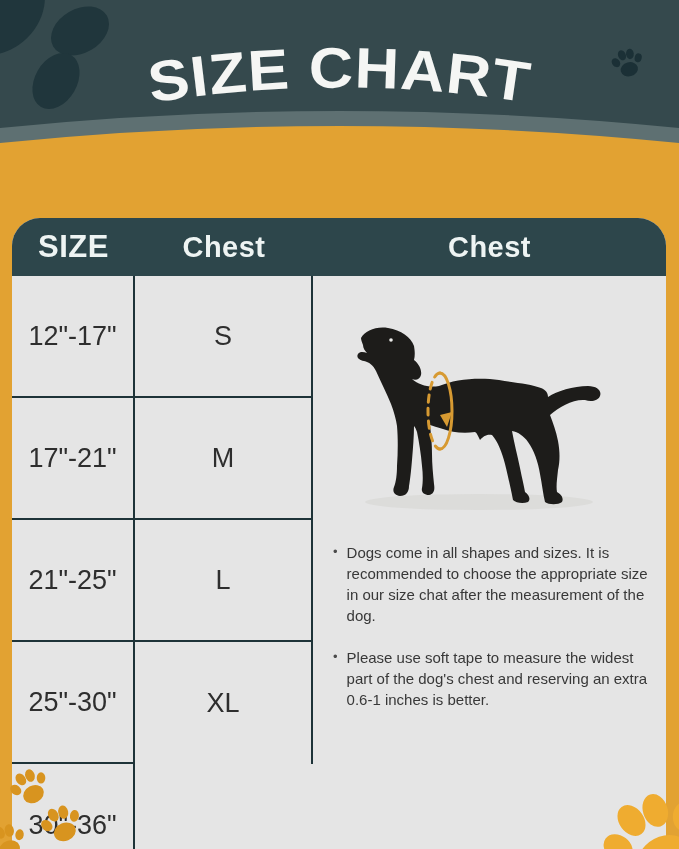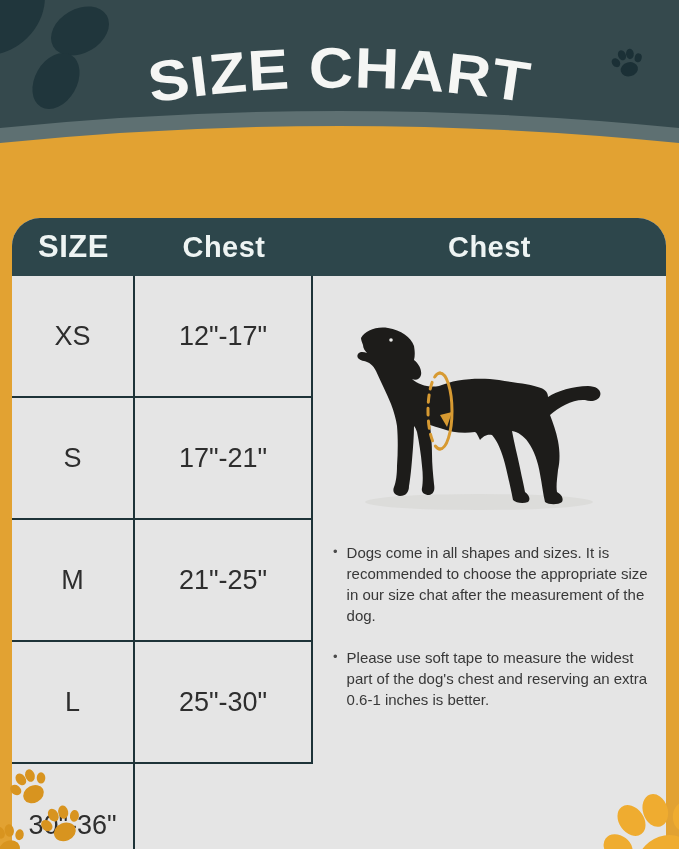--- a/index.html
+++ b/index.html
@@ -95,28 +95,28 @@
 
   <div class="base-bar"></div>
 
   <div class="card">
     <div class="thead">
       <div class="th th-size">SIZE</div>
       <div class="th">Chest</div>
       <div class="th">Chest</div>
     </div>
     <div class="tbody">
-      <div class="td c1 rb">XS</div>
       <div class="td c2 rb">12"-17"</div>
       <div class="td c1 rb">S</div>
       <div class="td c2 rb">17"-21"</div>
       <div class="td c1 rb">M</div>
       <div class="td c2 rb">21"-25"</div>
       <div class="td c1 rb">L</div>
       <div class="td c2 rb">25"-30"</div>
+      <div class="td c1">XL</div>
       <div class="td c2">30"-36"</div>
 
       <div class="note-cell">
         <svg class="dog-illustration" width="260" height="190" viewBox="0 0 260 190">
           <ellipse cx="128" cy="180" rx="114" ry="8" fill="#dcdcda"></ellipse>
           <path fill="#1d1c1a" d="
             M10,16 C14,9 25,4 37,6 C50,8 60,15 63,24 C64,30 64,34 63,38
             C68,42 71,48 70,53 C69,57 65,59 61,57
             C68,63 78,66 88,64 C104,57 128,55 148,58 C166,61 180,62 190,66
             C195,68 197,71 197,75

